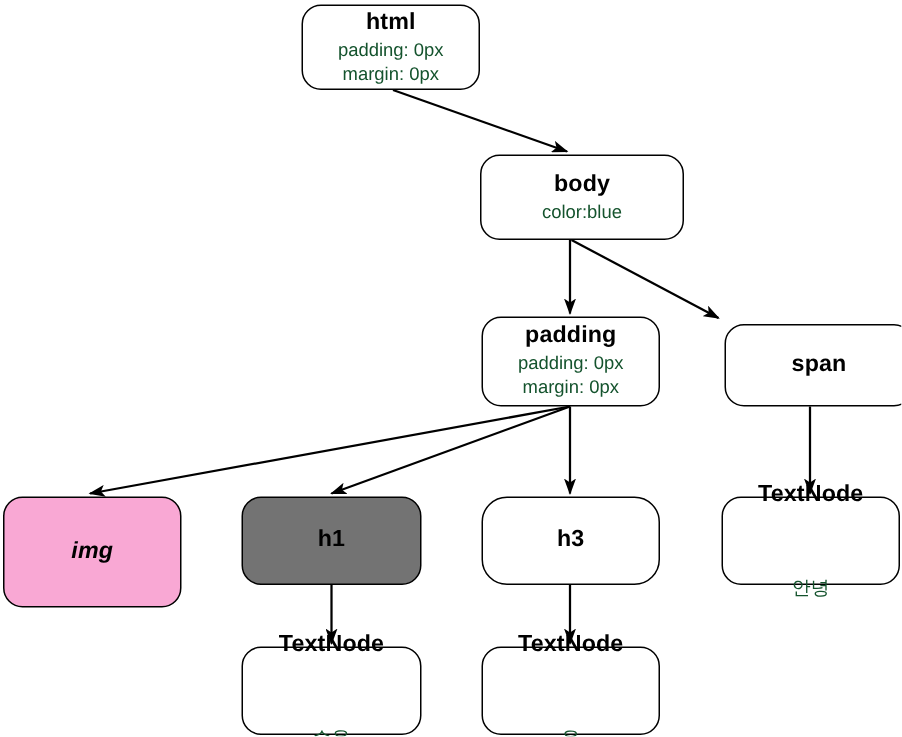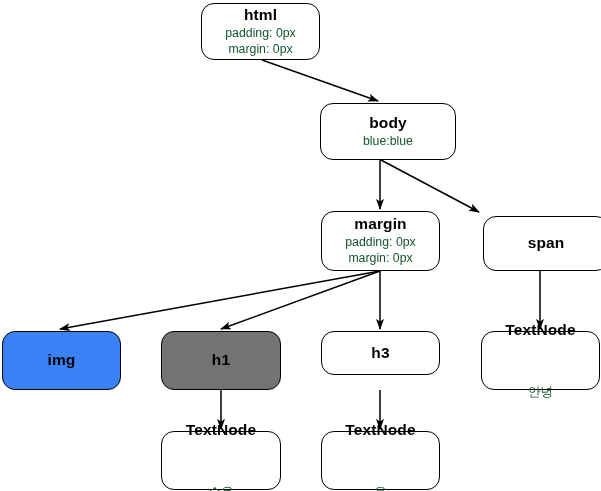--- a/index.html
+++ b/index.html
@@ -81,37 +81,37 @@
   </svg>
 
   <div id="nodes-layer">
       <div class="node" style="left: 201px; top: 3px; width: 119px; height: 57px; border-color: rgb(0, 0, 0); background: rgb(255, 255, 255);">
         <div class="node-title">html</div>
         <div class="node-sub">padding: 0px</div>
         <div class="node-sub">margin: 0px</div>
       </div>
       <div class="node" style="left: 320px; top: 103px; width: 136px; height: 57px; border-color: rgb(0, 0, 0); background: rgb(255, 255, 255);">
         <div class="node-title">body</div>
-        <div class="node-sub">blue:blue</div>
+        <div class="node-sub">color:blue</div>
       </div>
       <div class="node" style="left: 321px; top: 211px; width: 119px; height: 60px; border-color: rgb(0, 0, 0); background: rgb(255, 255, 255);">
-        <div class="node-title">margin</div>
+        <div class="node-title">padding</div>
         <div class="node-sub">padding: 0px</div>
         <div class="node-sub">margin: 0px</div>
       </div>
       <div class="node" style="left: 483px; top: 216px; width: 126px; height: 55px; border-color: rgb(0, 0, 0); background: rgb(255, 255, 255); align-items: center;">
         <div class="node-title">span</div>
       </div>
-      <div class="node" style="left: 2px; top: 331px; width: 119px; height: 59px; border-color: rgb(0, 0, 0); background: #3b82f6;">
+      <div class="node" style="left: 2px; top: 331px; width: 119px; height: 74px; border-color: rgb(0, 0, 0); background: #f9a8d4; font-style: italic;">
         <div class="node-title">img</div>
       </div>
       <div class="node" style="left: 161px; top: 331px; width: 120px; height: 59px; border-color: rgb(0, 0, 0); background: #737373;">
         <div class="node-title">h1</div>
       </div>
-      <div class="node" style="left: 321px; top: 331px; width: 119px; height: 44px; border-color: rgb(0, 0, 0); background: rgb(255, 255, 255);">
+      <div class="node" style="left: 321px; top: 331px; width: 119px; height: 59px; border-color: rgb(0, 0, 0); background: rgb(255, 255, 255); border-radius: 17px;">
         <div class="node-title">h3</div>
       </div>
       <div class="node" style="left: 481px; top: 331px; width: 119px; height: 59px; border-color: rgb(0, 0, 0); background: rgb(255, 255, 255);">
         <div class="node-title">TextNode</div>
         <div class="node-sub korean">안녕</div>
       </div>
       <div class="node" style="left: 161px; top: 431px; width: 120px; height: 59px; border-color: rgb(0, 0, 0); background: rgb(255, 255, 255);">
         <div class="node-title">TextNode</div>
         <div class="node-sub korean">승윤</div>
       </div>

